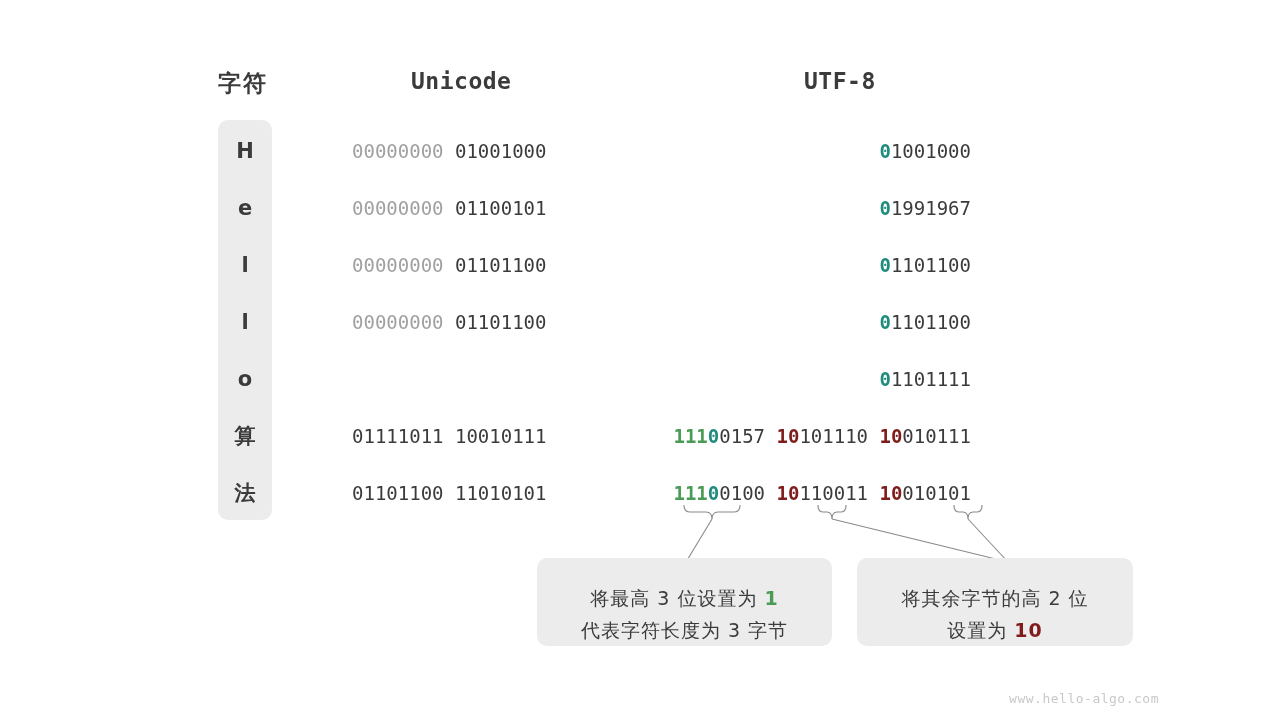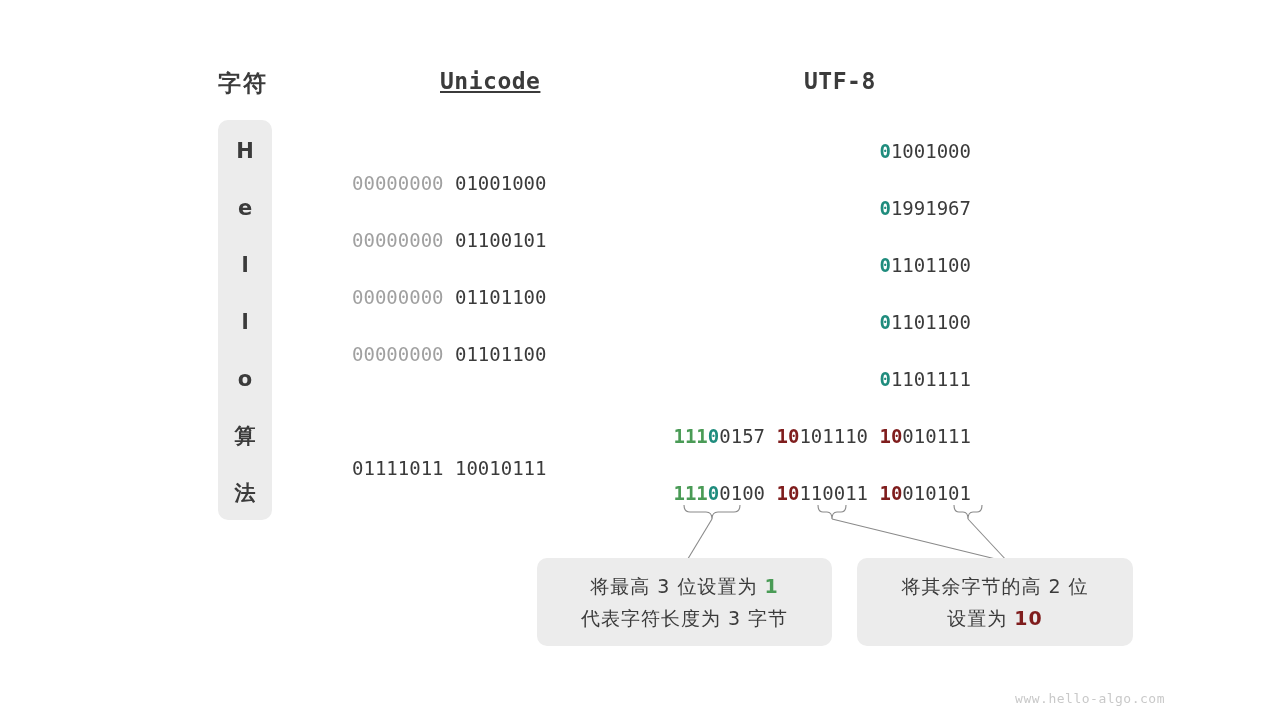--- a/index.html
+++ b/index.html
@@ -30,21 +30,21 @@
     font-size: 23px;
     color: #3b3b3b;
     white-space: nowrap;
     letter-spacing: 0.5px;
   }
   .col-header.cjk {
     font-family: "DejaVu Sans", sans-serif;
     letter-spacing: 2px;
   }
   #hdr-char  { left: 218px; top: 68px; }
-  #hdr-uni   { left: 440px; top: 68px; text-decoration: underline; }
+  #hdr-uni   { left: 411px; top: 68px; }
   #hdr-utf   { left: 804px; top: 68px; }
 
   
   #char-panel {
     position: absolute;
     left: 218px;
     top: 120px;
     width: 54px;
     height: 400px;
     background: #ececec;
@@ -67,21 +67,20 @@
   .uni-cell {
     position: absolute;
     left: 352px;
     height: 28px;
     line-height: 28px;
     font-family: "DejaVu Sans Mono", monospace;
     font-size: 19px;
     color: #3b3b3b;
     white-space: pre;
     letter-spacing: 0px;
-    margin-top: 32px;
   }
   .utf-cell {
     position: absolute;
     right: 214px;
     height: 28px;
     line-height: 28px;
     text-align: right;
     font-family: "DejaVu Sans Mono", monospace;
     font-size: 19px;
     color: #3b3b3b;
@@ -103,36 +102,36 @@
   }
 
   
   .note {
     position: absolute;
     background: #ececec;
     border-radius: 10px;
     display: flex;
     flex-direction: column;
     align-items: center;
-    justify-content: center;
+    justify-content: flex-end;
     font-family: "DejaVu Sans", sans-serif;
     font-size: 19px;
     color: #3b3b3b;
     line-height: 32px;
     letter-spacing: 1px;
     text-align: center;
   }
   #note-1 { left: 537px; top: 558px; width: 295px; height: 88px; }
   #note-2 { left: 857px; top: 558px; width: 276px; height: 88px; }
   .note .green, .note .blue { font-weight: bold; }
 
   
   #watermark {
     position: absolute;
-    right: 20px;
+    right: 26px;
     bottom: 14px;
     font-family: "DejaVu Sans Mono", monospace;
     font-size: 13px;
     color: #c9c9c9;
     letter-spacing: 0.5px;
   }
 </style>
 </head>
 <body>
 
@@ -161,20 +160,21 @@
   <div class="utf-cell" style="top:308px"><span class="teal">0</span><span>1101100</span></div>
 
   <div class="char-cell" style="top:365px">o</div>
   <div class="utf-cell" style="top:365px"><span class="teal">0</span><span>1101111</span></div>
 
   <div class="char-cell" style="top:422px">算</div>
   <div class="uni-cell" style="top:422px"><span>01111011</span><span> </span><span>10010111</span></div>
   <div class="utf-cell" style="top:422px"><span class="green">111</span><span class="teal">0</span><span>0157</span><span> </span><span class="blue">10</span><span>101110</span><span> </span><span class="blue">10</span><span>010111</span></div>
 
   <div class="char-cell" style="top:479px">法</div>
+  <div class="uni-cell" style="top:479px"><span>01101100</span><span> </span><span>11010101</span></div>
   <div class="utf-cell" style="top:479px"><span class="green">111</span><span class="teal">0</span><span>0100</span><span> </span><span class="blue">10</span><span>110011</span><span> </span><span class="blue">10</span><span>010101</span></div>
 
   <svg id="connectors" viewBox="0 0 1280 720">
     <g fill="none" stroke="#8a8a8a" stroke-width="1.1">
 
       <path d="M684,505 q0,7 6,7 L706,512 q6,0 6,7 q0,-7 6,-7 L734,512 q6,0 6,-7"></path>
       <line x1="712" y1="519" x2="686" y2="562"></line>
 
       <path d="M818,505 q0,7 5,7 L827,512 q5,0 5,7 q0,-7 5,-7 L841,512 q5,0 5,-7"></path>
       <line x1="832" y1="519" x2="1008" y2="562"></line>

